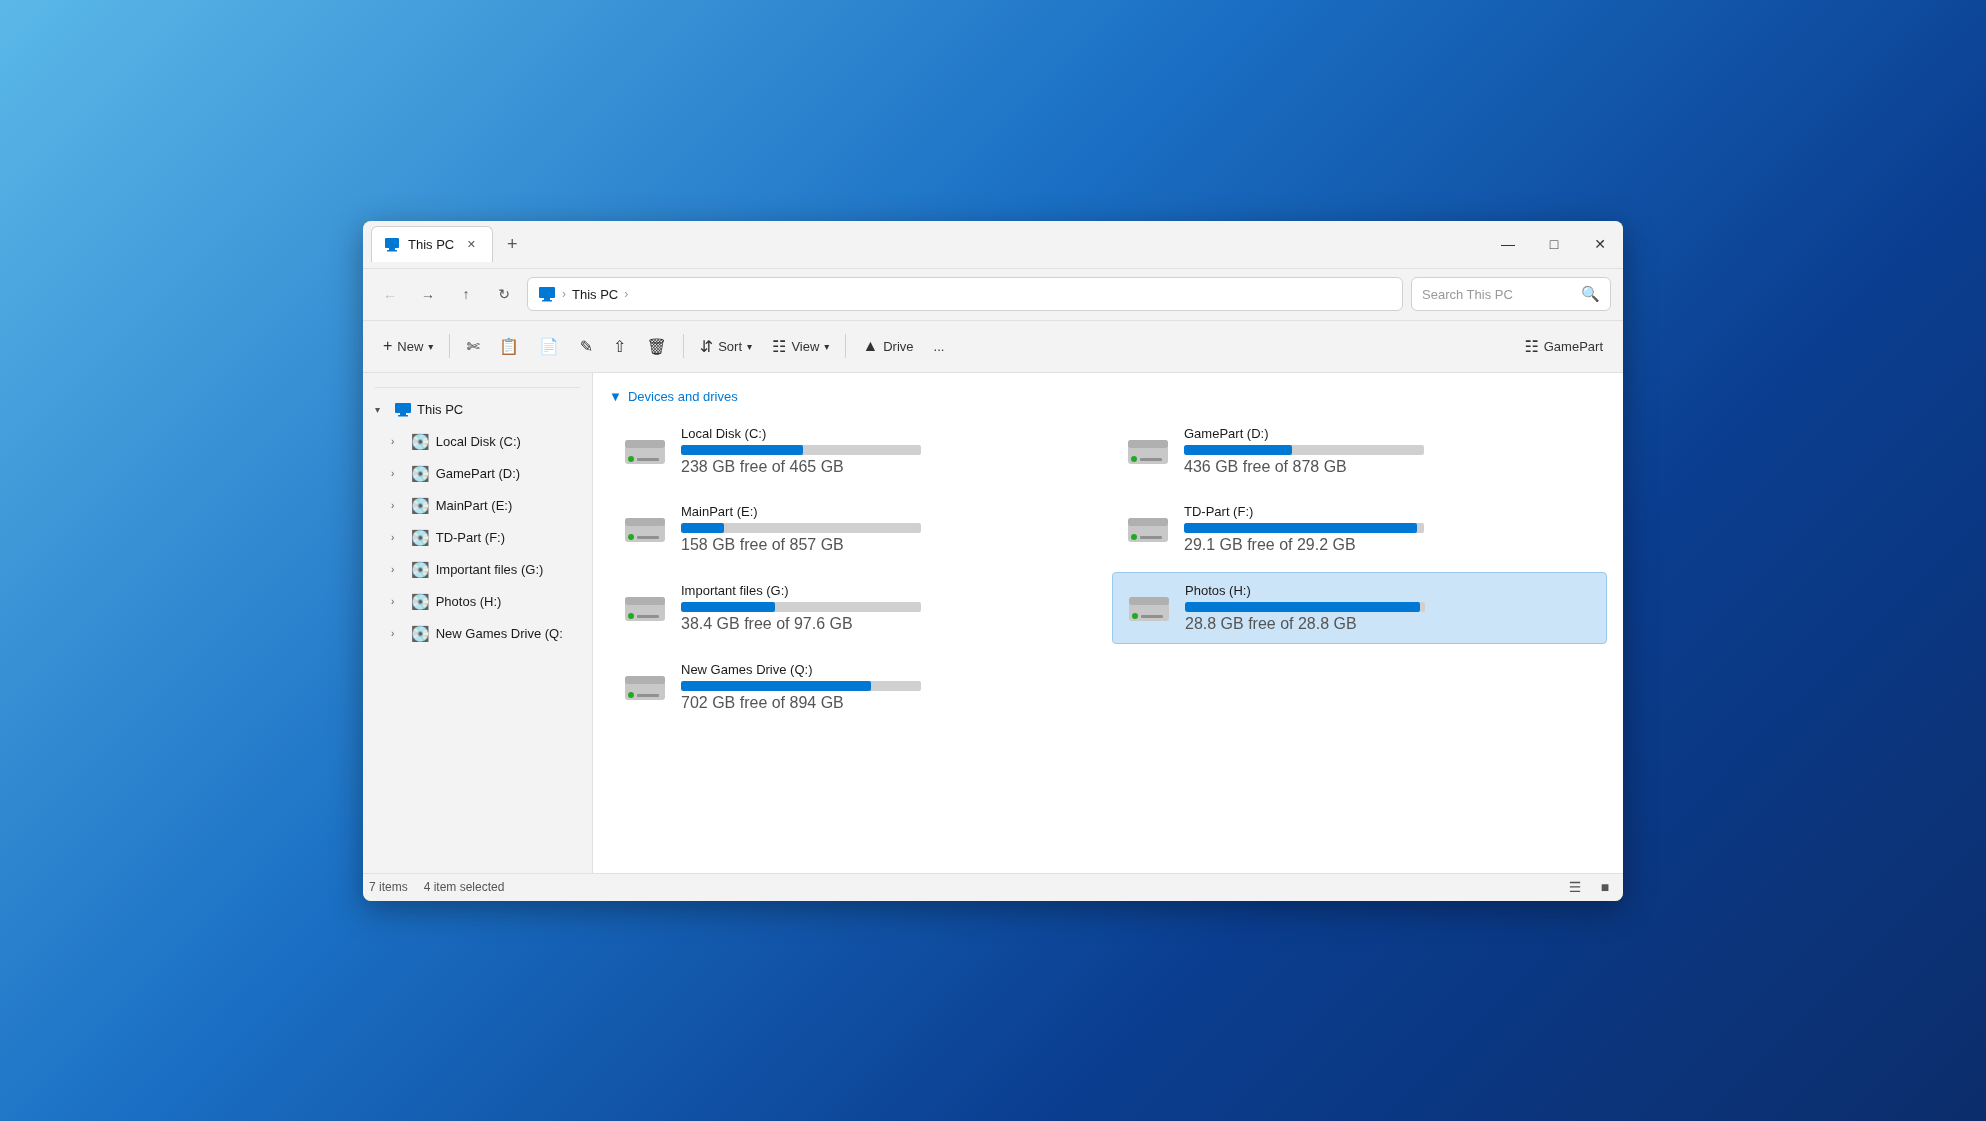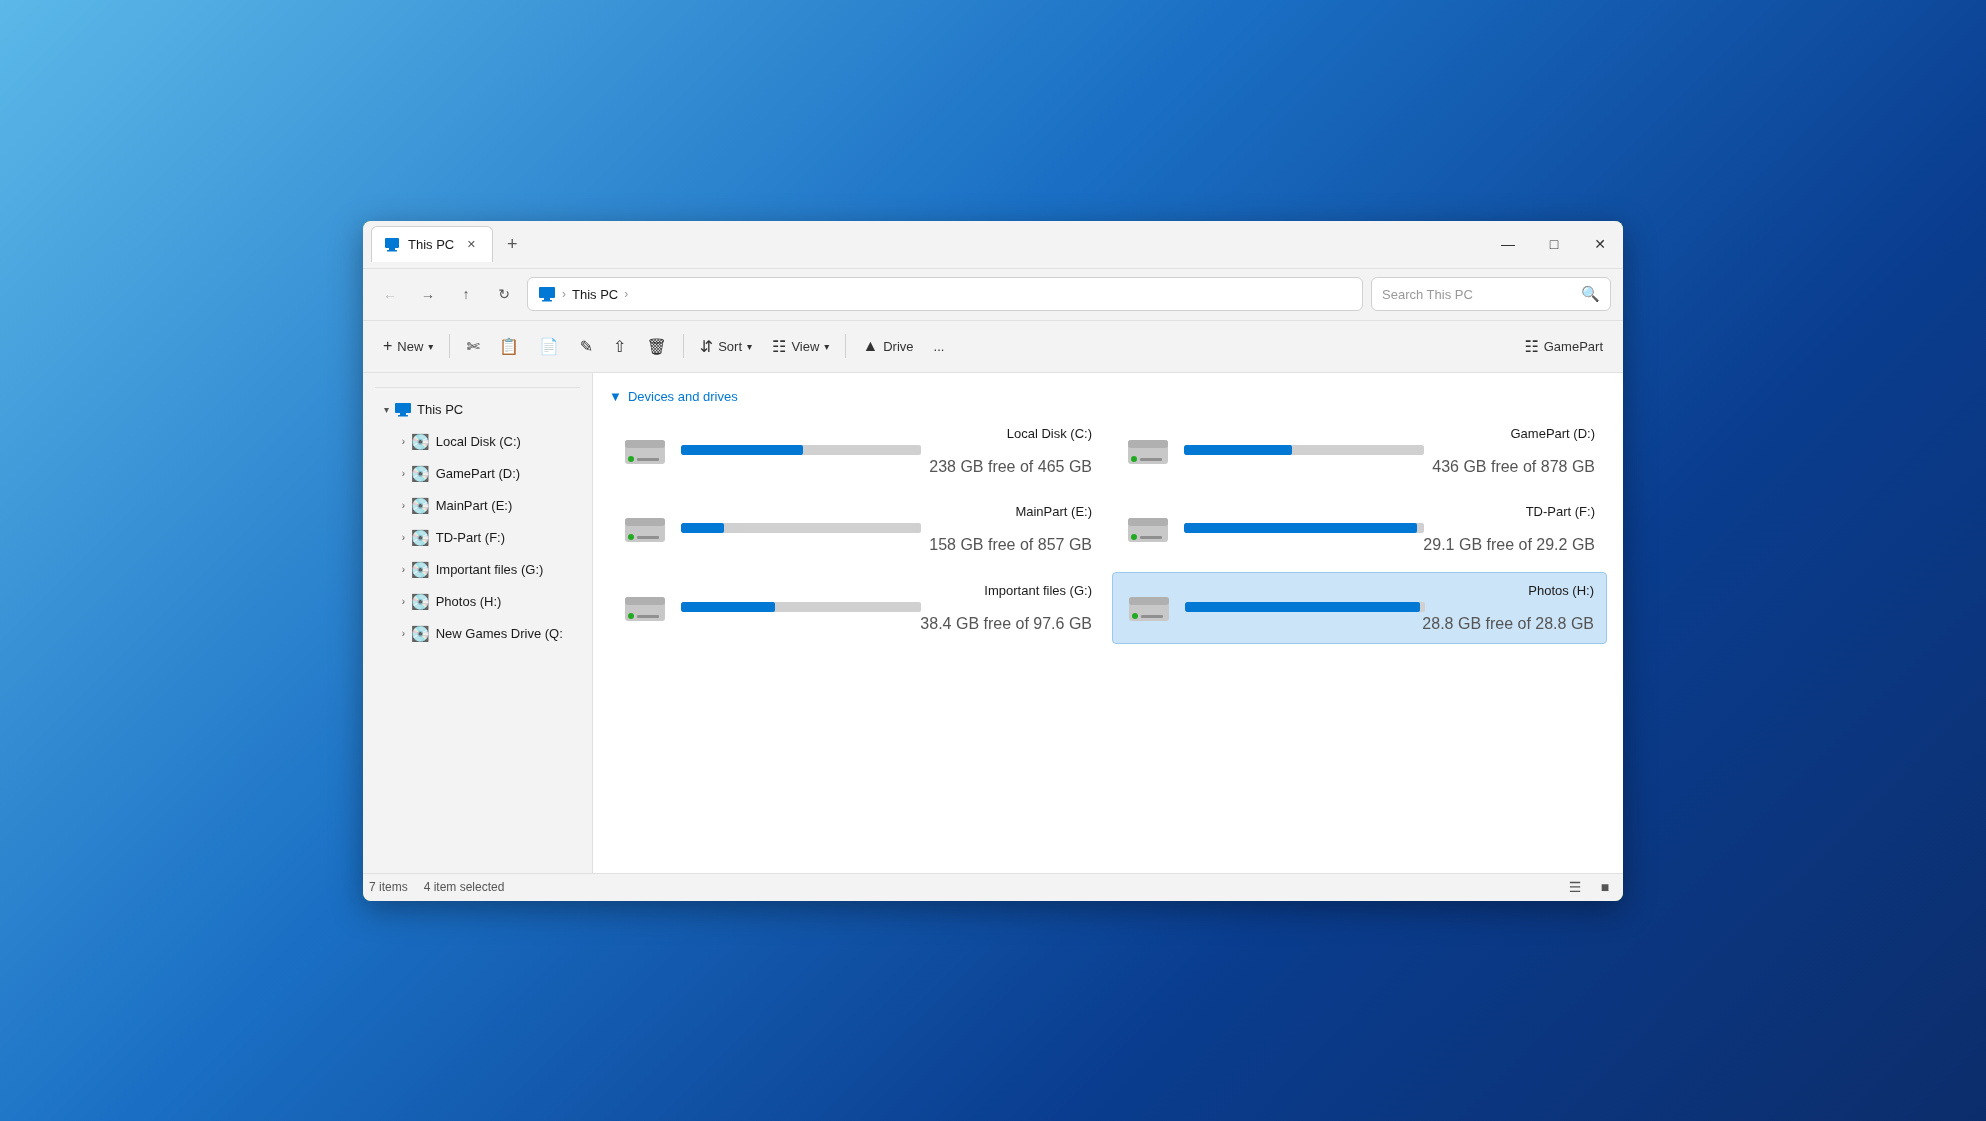--- a/index.html
+++ b/index.html
@@ -15,21 +15,20 @@
     }
     .window {
       width: 1260px;
       height: 680px;
       background: #84cc16;
       border-radius: 8px;
       box-shadow: 0 8px 32px rgba(0,0,0,0.35);
       display: flex;
       flex-direction: column;
       overflow: hidden;
-      text-align: right;
     }
     
     .title-bar {
       background: #f3f3f3;
       height: 48px;
       display: flex;
       align-items: center;
       border-bottom: 1px solid #e0e0e0;
     }
     .tab-area {
@@ -120,21 +119,21 @@
       border-radius: 6px;
       display: flex;
       align-items: center;
       padding: 0 10px;
       gap: 6px;
       font-size: 13px;
       color: #1a1a1a;
     }
     .address-separator { color: #999; font-size: 12px; }
     .search-box {
-      width: 240px;
+      width: 200px;
       height: 34px;
       background: #ffffff;
       border: 1px solid #d0d0d0;
       border-radius: 6px;
       display: flex;
       align-items: center;
       padding: 0 10px;
       gap: 6px;
       font-size: 13px;
       color: #999;
@@ -548,20 +547,39 @@
         <rect x="16" y="28" width="22" height="3" rx="1" fill="#909090"></rect>
       </svg></div>
             <div class="drive-info">
               <div class="drive-name">Photos (H:)</div>
               <div class="drive-bar-bg">
                 <div class="drive-bar-fill" style="width: 98%;"></div>
               </div>
               <div class="drive-space">28.8 GB free of 28.8 GB</div>
             </div>
           </div>
+          <div class="drive-item">
+            <div class="drive-icon">
+      <svg width="48" height="42" viewBox="0 0 48 42">
+
+        <rect x="4" y="10" width="40" height="24" rx="3" fill="#c8c8c8"></rect>
+        <rect x="4" y="10" width="40" height="8" rx="3" fill="#b0b0b0"></rect>
+
+        <circle cx="10" cy="29" r="3" fill="#22aa22"></circle>
+
+        <rect x="16" y="28" width="22" height="3" rx="1" fill="#909090"></rect>
+      </svg></div>
+            <div class="drive-info">
+              <div class="drive-name">New Games Drive (Q:)</div>
+              <div class="drive-bar-bg">
+                <div class="drive-bar-fill" style="width: 79%;"></div>
+              </div>
+              <div class="drive-space">702 GB free of 894 GB</div>
+            </div>
+          </div>
         </div>
     </div>
   </div>
 
   <div class="status-bar">
     <span>7 items</span>
     <span>4 item selected</span>
     <div class="status-bar-right">
       <div class="view-toggle-btn">☰</div>
       <div class="view-toggle-btn">■</div>

